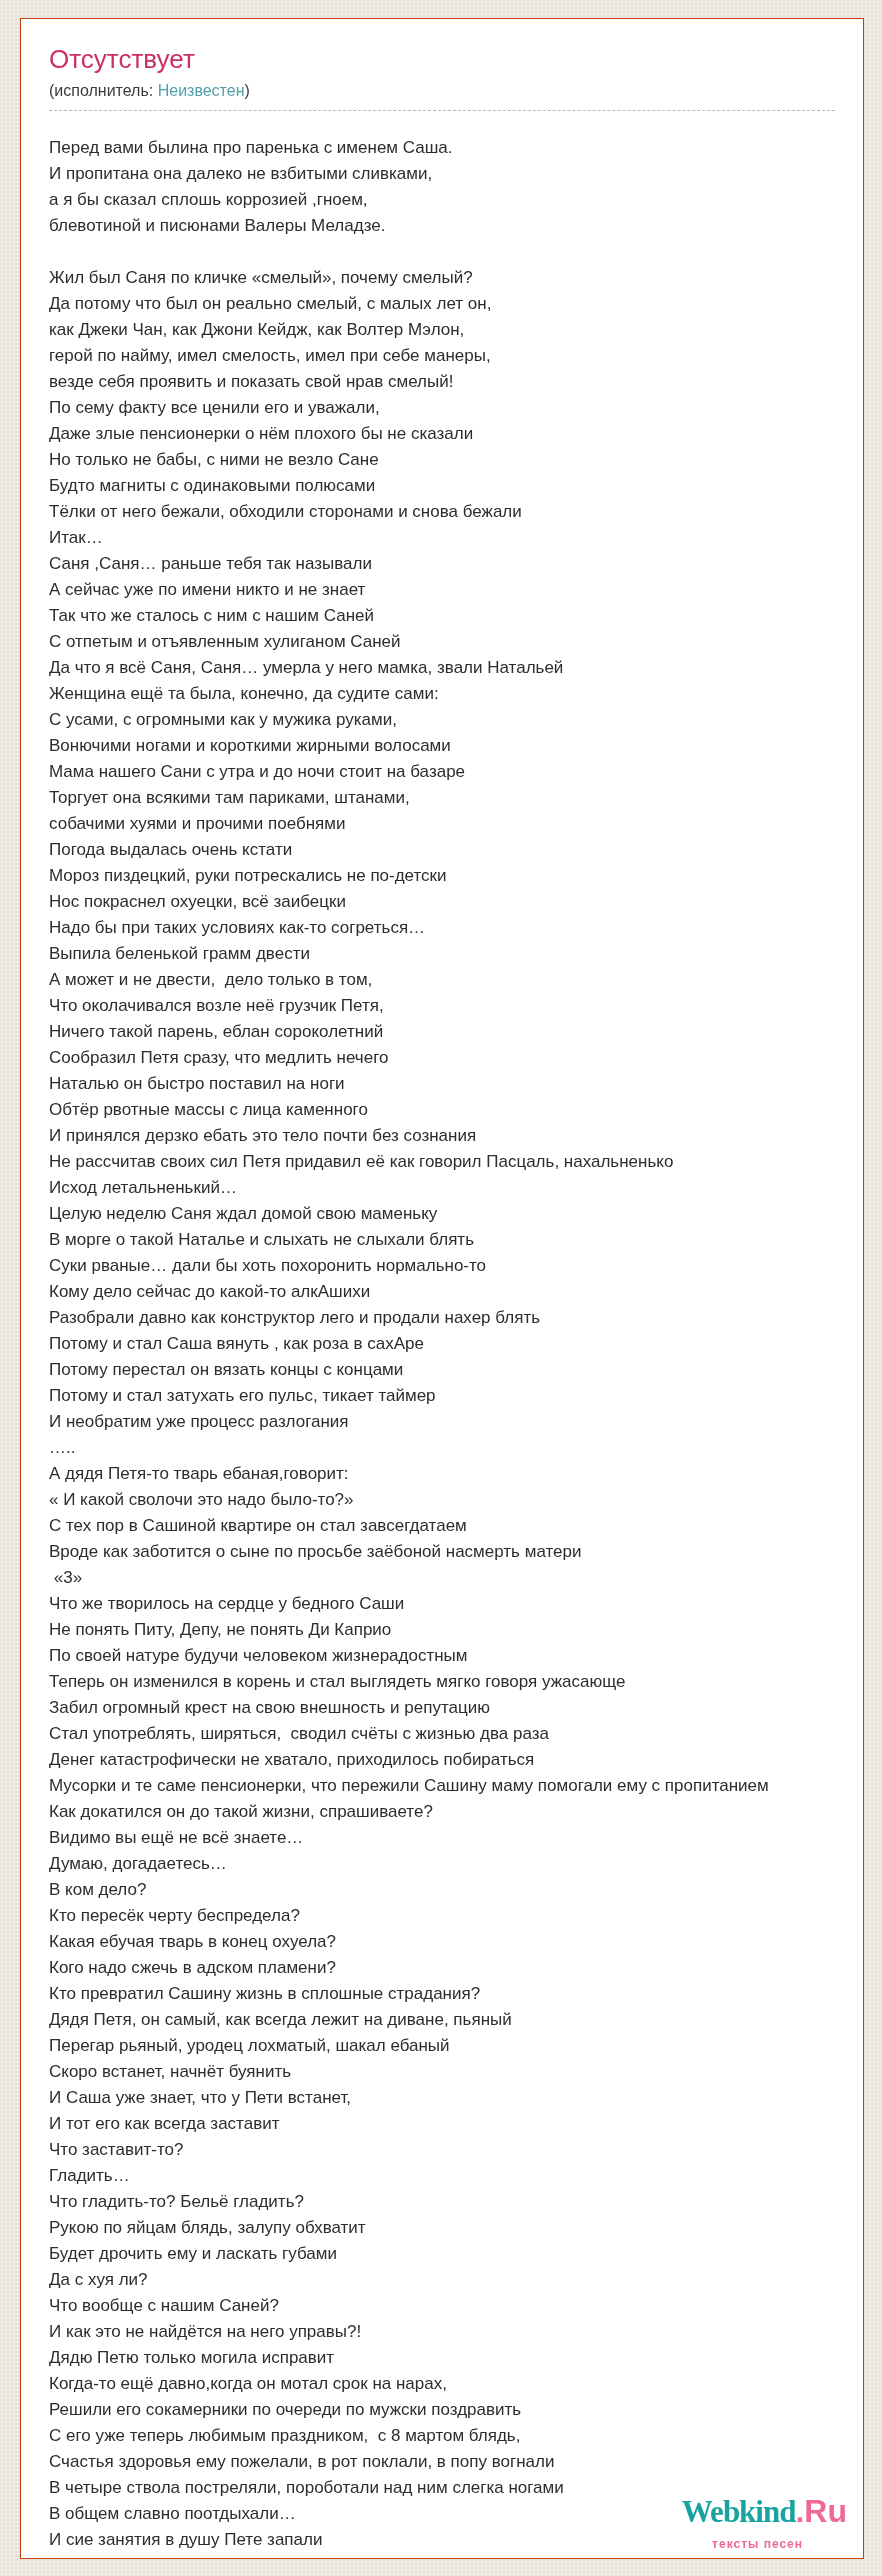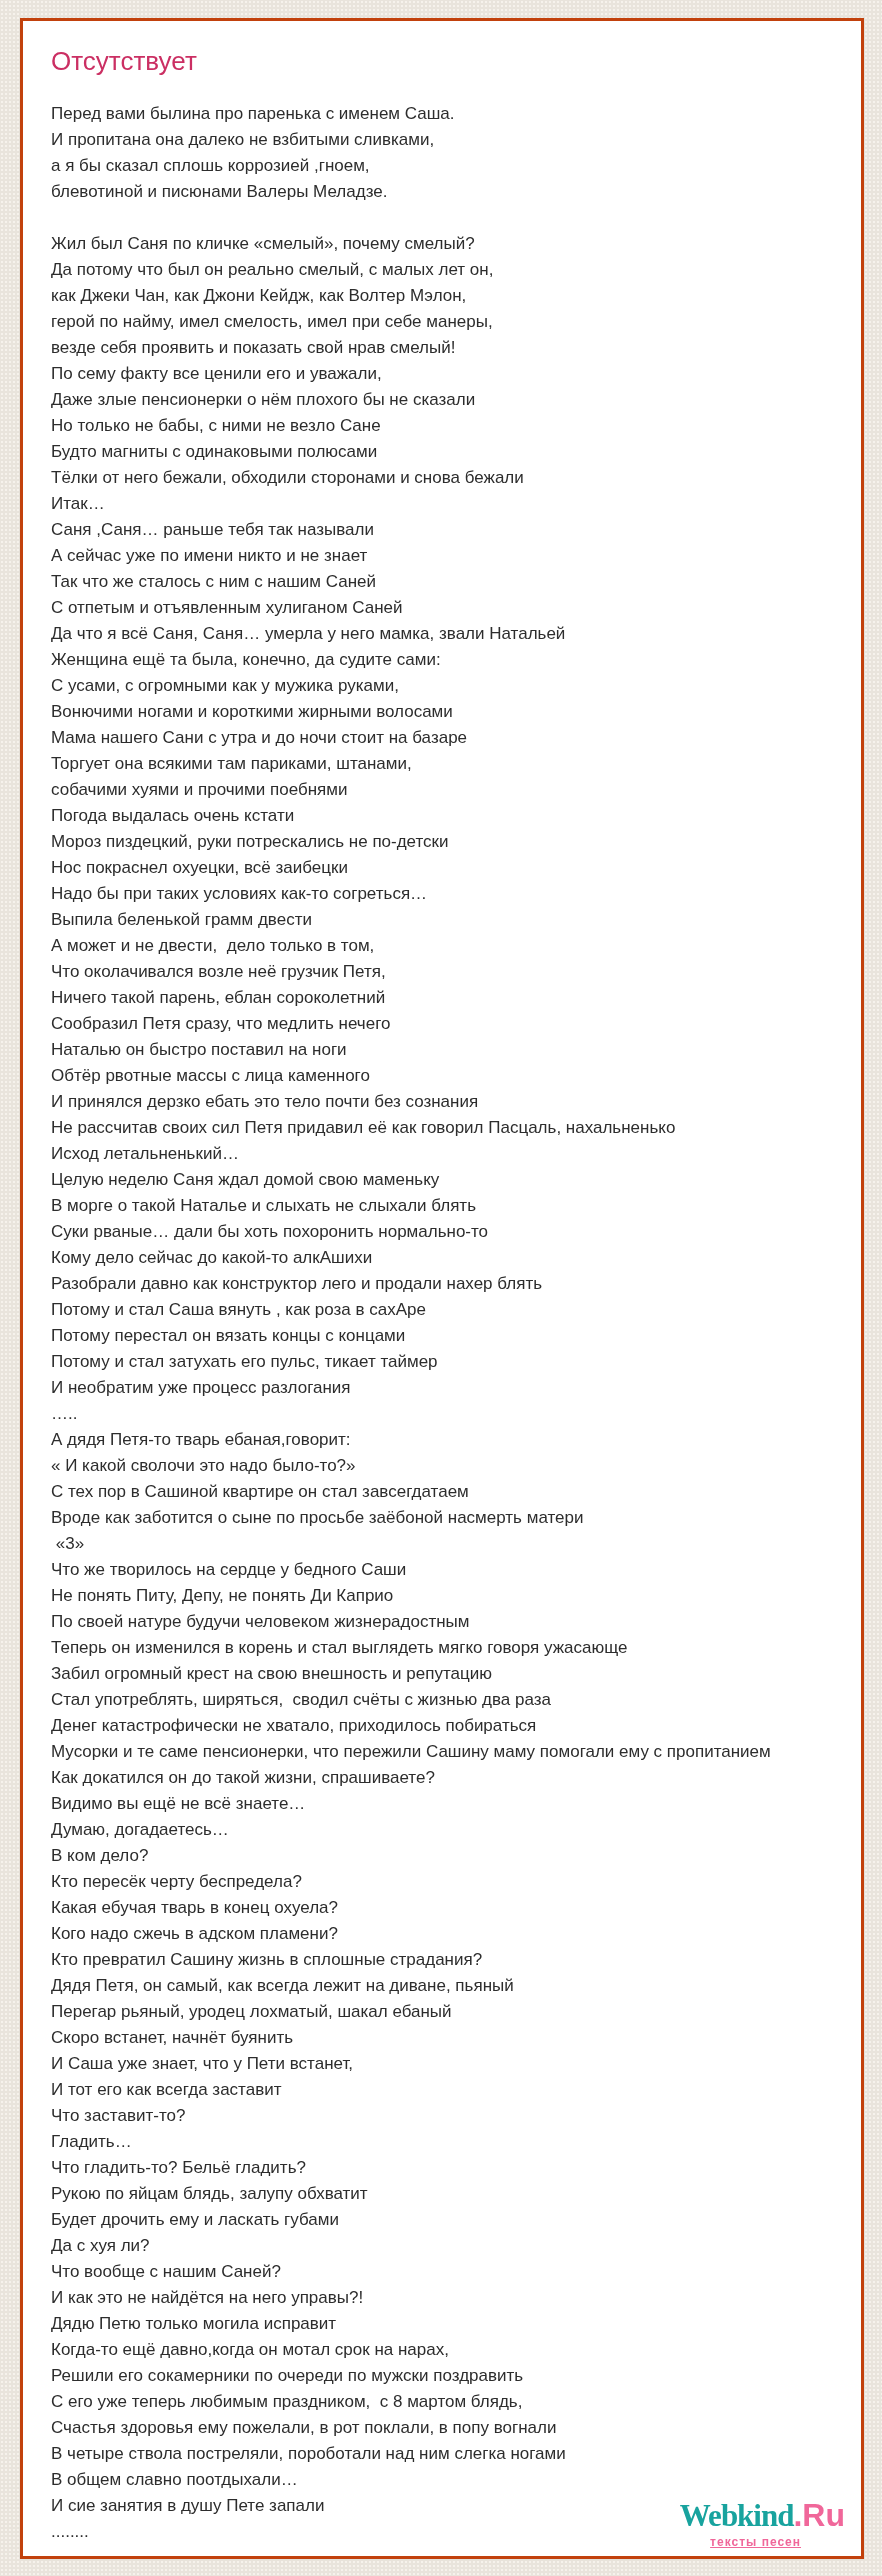--- a/index.html
+++ b/index.html
@@ -22,21 +22,21 @@
     background-color: var(--bg-color);
     background-image: radial-gradient(#f6f2ec 1px, rgba(0,0,0,0) 1px);
     background-size: 4px 4px;
     position: relative;
   }
   .card {
     position: absolute;
     left: 20px; top: 18px;
     width: 844px; height: 2541px;
     background: var(--card-color);
-    border: 3px solid #c2410c;
+    border: 1px solid #c2410c;
     box-shadow: 0 0 2px rgba(0,0,0,0.06);
     padding: 24px 28px 20px 28px;
     overflow: hidden;
   }
   .page-title {
     margin: 0;
     font-size: 26px;
     line-height: 32px;
     font-weight: 400;
     color: var(--title-color);
@@ -82,33 +82,33 @@
   }
   .logo-suffix {
     font-size: 32px;
     font-weight: 700;
     color: var(--logo-suffix-color);
   }
   .logo-tagline {
     font-size: 12px;
     font-weight: 700;
     color: var(--logo-suffix-color);
-    margin-top: 5px;
+    margin-top: 11px;
     padding-right: 44px;
     letter-spacing: 1px;
-    text-decoration: underline;
   }
 </style>
 </head>
 <body>
 
 <div class="card">
 
   <h1 class="page-title">Отсутствует</h1>
 
+  <div class="artist-line"><span>(исполнитель:</span> <a class="artist-link">Неизвестен</a><span>)</span></div>
 
   <div class="lyrics"><div class="lyric-line">Перед вами былина про паренька с именем Саша.</div><div class="lyric-line">И пропитана она далеко не взбитыми сливками,</div><div class="lyric-line">а я бы сказал сплошь коррозией ,гноем,</div><div class="lyric-line">блевотиной и писюнами Валеры Меладзе.</div><div class="lyric-line"></div><div class="lyric-line">Жил был Саня по кличке «смелый», почему смелый?</div><div class="lyric-line">Да потому что был он реально смелый, с малых лет он,</div><div class="lyric-line">как Джеки Чан, как Джони Кейдж, как Волтер Мэлон,</div><div class="lyric-line">герой по найму, имел смелость, имел при себе манеры,</div><div class="lyric-line">везде себя проявить и показать свой нрав смелый!</div><div class="lyric-line">По сему факту все ценили его и уважали,</div><div class="lyric-line">Даже злые пенсионерки о нём плохого бы не сказали</div><div class="lyric-line">Но только не бабы, с ними не везло Сане</div><div class="lyric-line">Будто магниты с одинаковыми полюсами</div><div class="lyric-line">Тёлки от него бежали, обходили сторонами и снова бежали</div><div class="lyric-line">Итак…</div><div class="lyric-line">Саня ,Саня… раньше тебя так называли</div><div class="lyric-line">А сейчас уже по имени никто и не знает</div><div class="lyric-line">Так что же сталось с ним с нашим Саней</div><div class="lyric-line">С отпетым и отъявленным хулиганом Саней</div><div class="lyric-line">Да что я всё Саня, Саня… умерла у него мамка, звали Натальей</div><div class="lyric-line">Женщина ещё та была, конечно, да судите сами:</div><div class="lyric-line">С усами, с огромными как у мужика руками,</div><div class="lyric-line">Вонючими ногами и короткими жирными волосами</div><div class="lyric-line">Мама нашего Сани с утра и до ночи стоит на базаре</div><div class="lyric-line">Торгует она всякими там париками, штанами,</div><div class="lyric-line">собачими хуями и прочими поебнями</div><div class="lyric-line">Погода выдалась очень кстати</div><div class="lyric-line">Мороз пиздецкий, руки потрескались не по-детски</div><div class="lyric-line">Нос покраснел охуецки, всё заибецки</div><div class="lyric-line">Надо бы при таких условиях как-то согреться…</div><div class="lyric-line">Выпила беленькой грамм двести</div><div class="lyric-line">А может и не двести,  дело только в том,</div><div class="lyric-line">Что околачивался возле неё грузчик Петя,</div><div class="lyric-line">Ничего такой парень, еблан сороколетний</div><div class="lyric-line">Сообразил Петя сразу, что медлить нечего</div><div class="lyric-line">Наталью он быстро поставил на ноги</div><div class="lyric-line">Обтёр рвотные массы с лица каменного</div><div class="lyric-line">И принялся дерзко ебать это тело почти без сознания</div><div class="lyric-line">Не рассчитав своих сил Петя придавил её как говорил Пасцаль, нахальненько</div><div class="lyric-line">Исход летальненький…</div><div class="lyric-line">Целую неделю Саня ждал домой свою маменьку</div><div class="lyric-line">В морге о такой Наталье и слыхать не слыхали блять</div><div class="lyric-line">Суки рваные… дали бы хоть похоронить нормально-то</div><div class="lyric-line">Кому дело сейчас до какой-то алкАшихи</div><div class="lyric-line">Разобрали давно как конструктор лего и продали нахер блять</div><div class="lyric-line">Потому и стал Саша вянуть , как роза в сахАре</div><div class="lyric-line">Потому перестал он вязать концы с концами</div><div class="lyric-line">Потому и стал затухать его пульс, тикает таймер</div><div class="lyric-line">И необратим уже процесс разлогания</div><div class="lyric-line">…..</div><div class="lyric-line">А дядя Петя-то тварь ебаная,говорит:</div><div class="lyric-line">« И какой сволочи это надо было-то?»</div><div class="lyric-line">С тех пор в Сашиной квартире он стал завсегдатаем</div><div class="lyric-line">Вроде как заботится о сыне по просьбе заёбоной насмерть матери</div><div class="lyric-line"> «3»</div><div class="lyric-line">Что же творилось на сердце у бедного Саши</div><div class="lyric-line">Не понять Питу, Депу, не понять Ди Каприо</div><div class="lyric-line">По своей натуре будучи человеком жизнерадостным</div><div class="lyric-line">Теперь он изменился в корень и стал выглядеть мягко говоря ужасающе</div><div class="lyric-line">Забил огромный крест на свою внешность и репутацию</div><div class="lyric-line">Стал употреблять, ширяться,  сводил счёты с жизнью два раза</div><div class="lyric-line">Денег катастрофически не хватало, приходилось побираться</div><div class="lyric-line">Мусорки и те саме пенсионерки, что пережили Сашину маму помогали ему с пропитанием</div><div class="lyric-line">Как докатился он до такой жизни, спрашиваете?</div><div class="lyric-line">Видимо вы ещё не всё знаете…</div><div class="lyric-line">Думаю, догадаетесь…</div><div class="lyric-line">В ком дело?</div><div class="lyric-line">Кто пересёк черту беспредела?</div><div class="lyric-line">Какая ебучая тварь в конец охуела?</div><div class="lyric-line">Кого надо сжечь в адском пламени?</div><div class="lyric-line">Кто превратил Сашину жизнь в сплошные страдания?</div><div class="lyric-line">Дядя Петя, он самый, как всегда лежит на диване, пьяный</div><div class="lyric-line">Перегар рьяный, уродец лохматый, шакал ебаный</div><div class="lyric-line">Скоро встанет, начнёт буянить</div><div class="lyric-line">И Саша уже знает, что у Пети встанет,</div><div class="lyric-line">И тот его как всегда заставит</div><div class="lyric-line">Что заставит-то?</div><div class="lyric-line">Гладить…</div><div class="lyric-line">Что гладить-то? Бельё гладить?</div><div class="lyric-line">Рукою по яйцам блядь, залупу обхватит</div><div class="lyric-line">Будет дрочить ему и ласкать губами</div><div class="lyric-line">Да с хуя ли?</div><div class="lyric-line">Что вообще с нашим Саней?</div><div class="lyric-line">И как это не найдётся на него управы?!</div><div class="lyric-line">Дядю Петю только могила исправит</div><div class="lyric-line">Когда-то ещё давно,когда он мотал срок на нарах,</div><div class="lyric-line">Решили его сокамерники по очереди по мужски поздравить</div><div class="lyric-line">С его уже теперь любимым праздником,  с 8 мартом блядь,</div><div class="lyric-line">Счастья здоровья ему пожелали, в рот поклали, в попу вогнали</div><div class="lyric-line">В четыре ствола постреляли, пороботали над ним слегка ногами</div><div class="lyric-line">В общем славно поотдыхали…</div><div class="lyric-line">И сие занятия в душу Пете запали</div><div class="lyric-line">........</div></div>
 
   <div class="logo">
     <div><span class="logo-main">Webkind</span><span class="logo-suffix">.Ru</span></div>
     <div class="logo-tagline">тексты песен</div>
   </div>
 
 </div>
 

